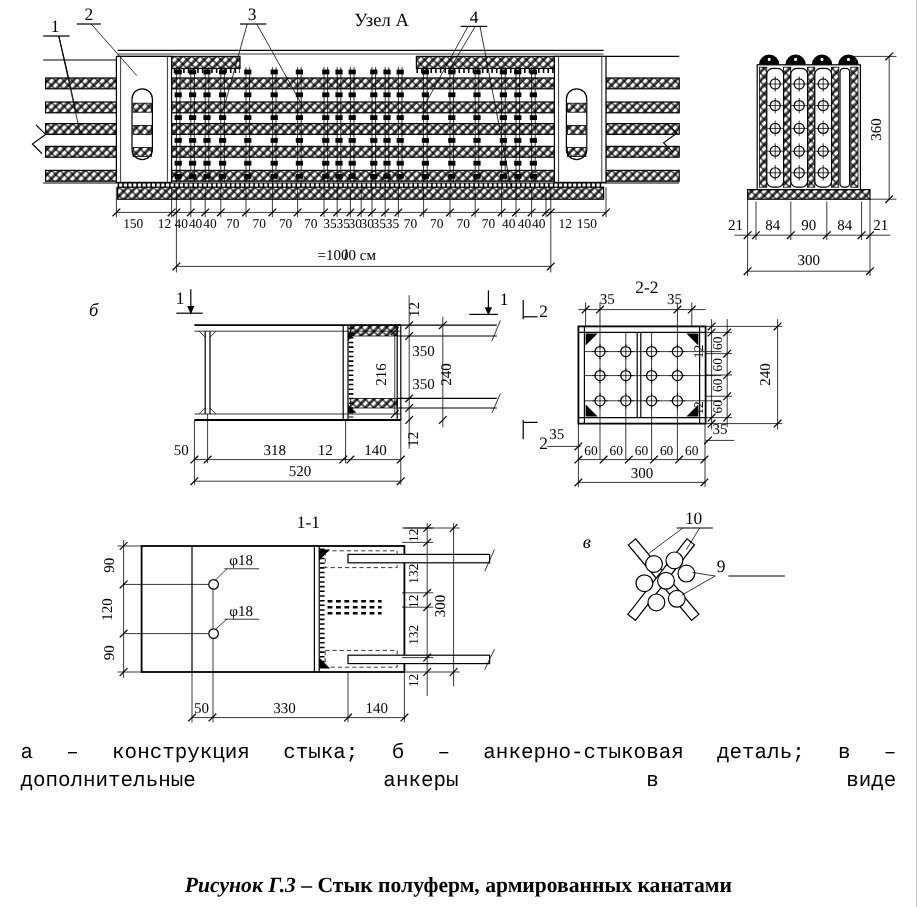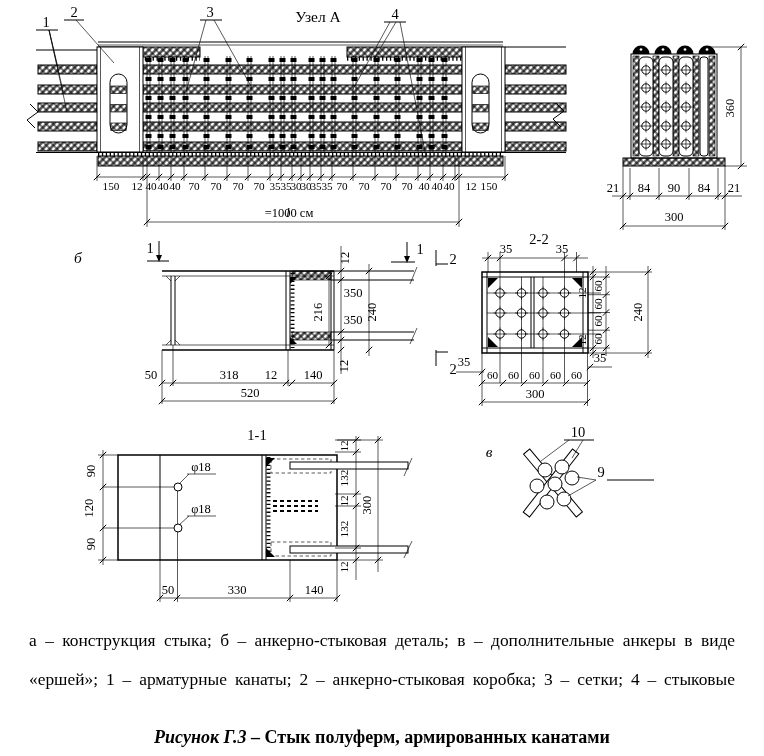--- a/index.html
+++ b/index.html
@@ -15,21 +15,21 @@
   .hatch{fill:url(#h);}
   .comb{stroke-dasharray:1.3 2.6;stroke-width:4;}
   .dash{stroke-dasharray:3.5 2.5;}
   .mid{stroke-width:2.2;stroke-dasharray:4 3;}
   svg text{fill:#000;stroke:none;font-family:"Liberation Serif",serif;font-size:12.5px;text-anchor:middle;}
   .s11{font-size:11.2px;}
   .s14{font-size:14.5px;}
   .s15{font-size:15.5px;}
   .it{font-style:italic;}
   .caption{position:absolute;left:13px;right:13px;top:613px;font-size:17.4px;line-height:23.2px;}
-  .caption p{margin:16px;text-align:justify;text-align-last:justify;}
+  .caption p{margin:4px;text-align:justify;text-align-last:justify;font-family:Liberation Mono, monospace;}
   .fig-title{position:absolute;left:0;top:727px;width:100%;text-align:center;
              font-weight:bold;font-size:18px;}
   .fp{font-style:italic;}
 </style>
 </head>
 <body>
 
 <div class="page">
 <svg width="764" height="612" viewBox="0 0 764 612">
 <defs>
@@ -601,17 +601,16 @@
         <line x1="583" y1="440" x2="572" y2="458" class="th"></line>
   <text x="601" y="477" class="s14">9</text>
   <line x1="607" y1="480" x2="654" y2="480"></line>
   <line x1="596" y1="480" x2="577" y2="477" class="th"></line>
         <line x1="596" y1="480" x2="568" y2="496" class="th"></line>
 </g>
 </svg>
 
 <div class="caption">
   <p>а – конструкция стыка; б – анкерно-стыковая деталь; в – дополнительные анкеры в виде</p>
-  <p>«ершей»; 1 – арматурные канаты; 2 – анкерно-стыковая коробка; 3 – сетки; 4 – стыковые</p>
 </div>
 
 <div class="fig-title"><span class="fp">Рисунок Г.3</span><span> – Стык полуферм, армированных канатами</span></div>
 </div>
 
 </body></html>

